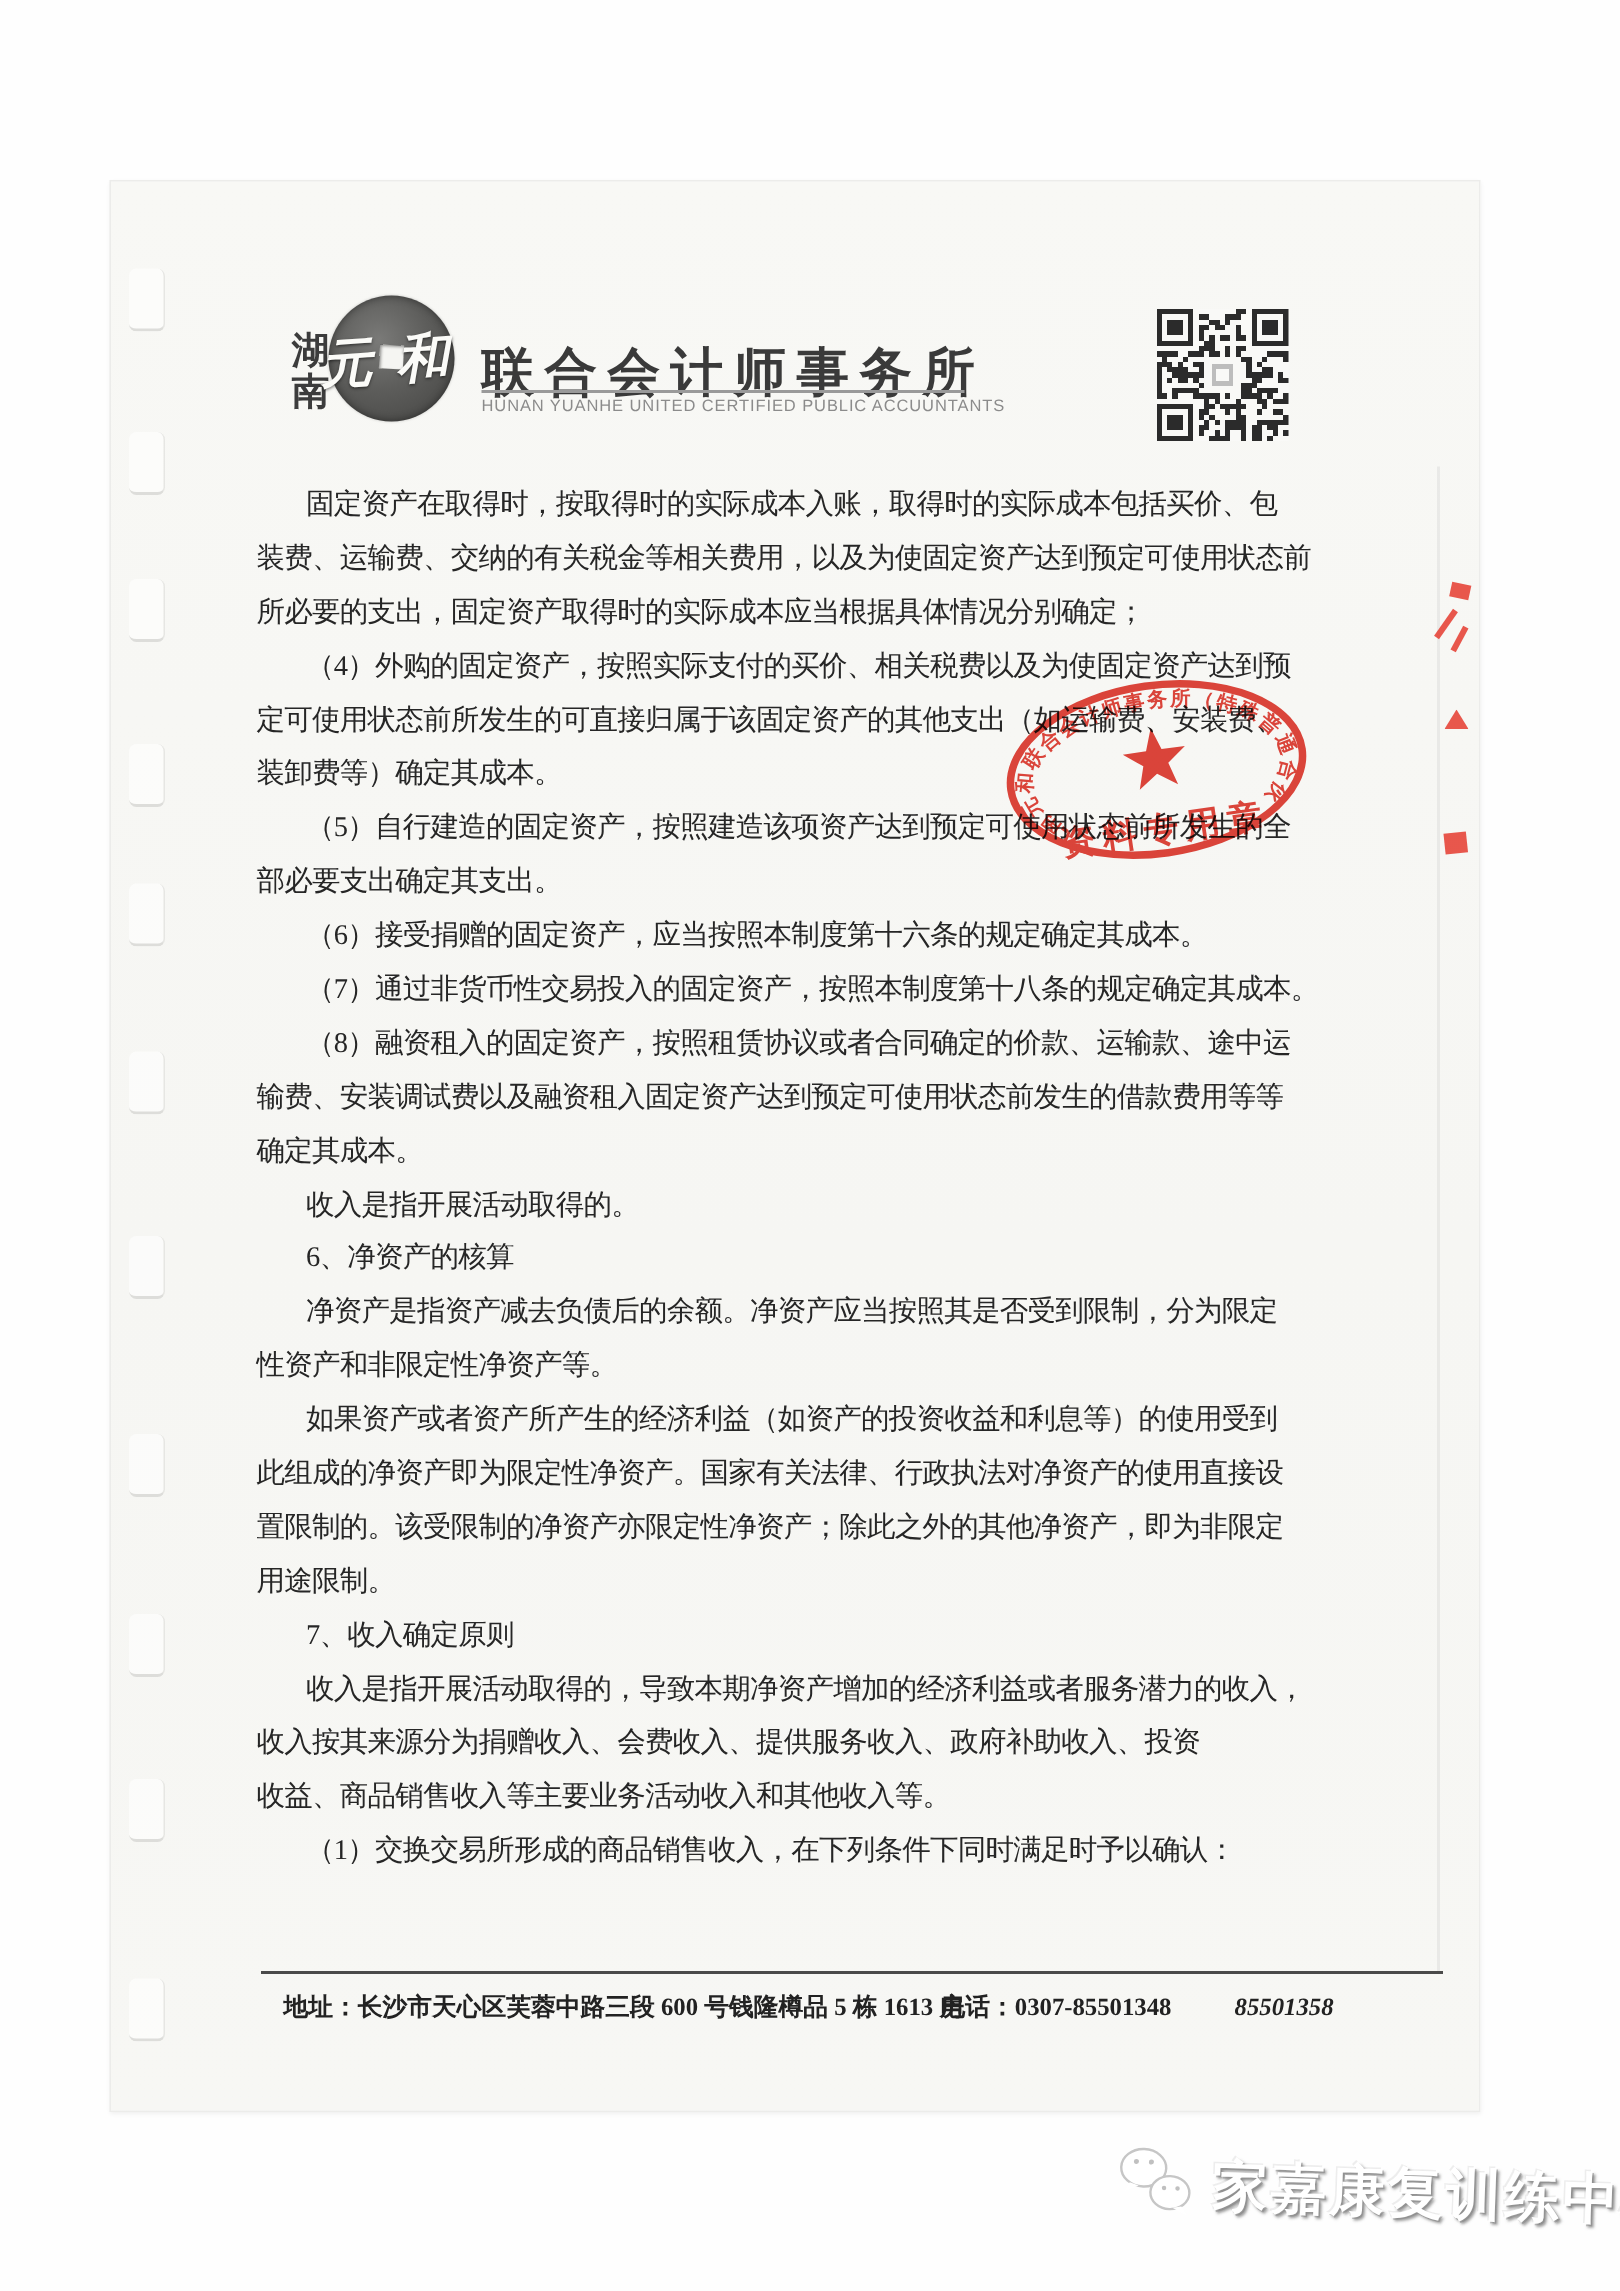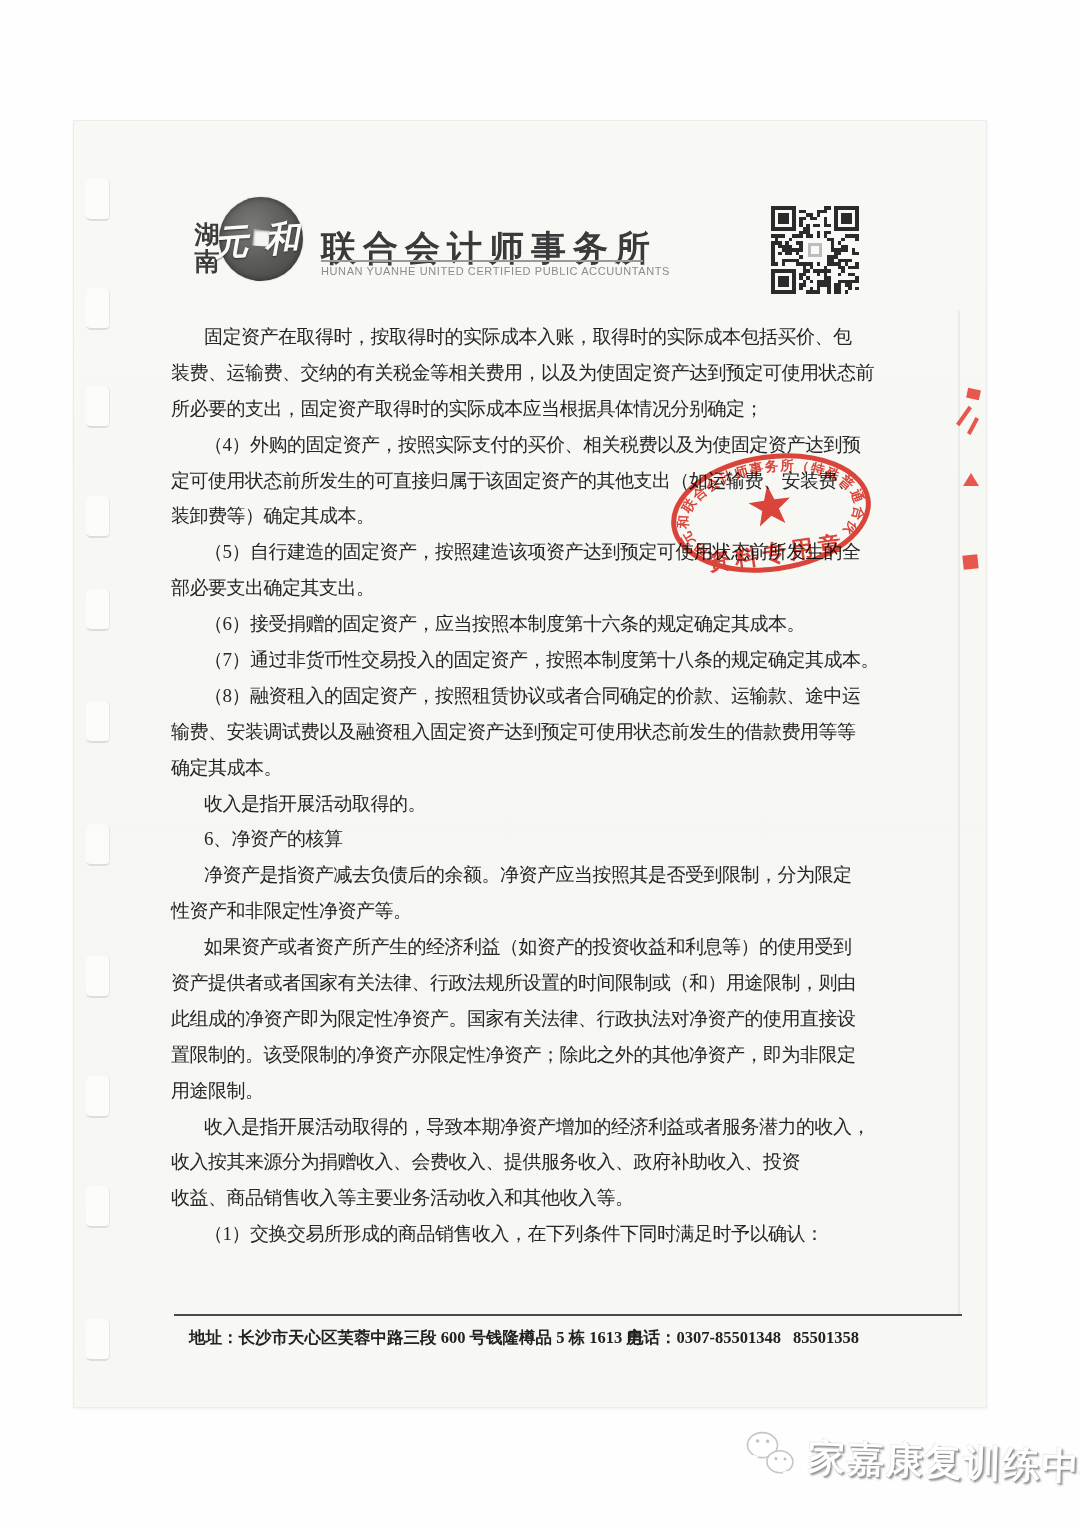--- a/index.html
+++ b/index.html
@@ -75,21 +75,21 @@
   .seal{
     position:absolute;left:557px;top:292px;width:280px;height:200px;
     transform:rotate(-8deg);
     mix-blend-mode:multiply;opacity:.92;
   }
   .seal-frag{position:absolute;background:#e6453a;opacity:.9;}
   
   .ftr-rule{position:absolute;left:100px;top:1193px;width:788px;height:2px;background:#4a4a4a;}
   .ftr{position:absolute;top:1202px;height:30px;line-height:30px;
        font-size:16.5px;font-weight:bold;color:#222;white-space:nowrap;}
-  .ftr.addr{left:115px;text-align:center;} .ftr.tel{left:553px;} .ftr.tel2{left:719px;}
+  .ftr.addr{left:115px;text-align:center;} .ftr.tel{left:553px;} .ftr.tel2{left:749px;font-style:italic;}
   
   .wm{
     position:absolute;left:740px;top:1434px;display:flex;align-items:center;gap:6px;
     transform:rotate(2deg);
   }
   .wm-text{
     font-family:"Liberation Sans","DejaVu Sans",sans-serif;
     font-size:37px;font-weight:bold;color:#ffffff;letter-spacing:2px;white-space:nowrap;
     text-shadow:2px 2px 2px rgba(130,130,130,.8),1px 1px 0 rgba(150,150,150,.55),-1px -1px 0 rgba(235,235,235,.9);
   }
@@ -340,24 +340,24 @@
       <div class="bodyline ind">（6）接受捐赠的固定资产，应当按照本制度第十六条的规定确定其成本。</div>
       <div class="bodyline ind">（7）通过非货币性交易投入的固定资产，按照本制度第十八条的规定确定其成本。</div>
       <div class="bodyline ind">（8）融资租入的固定资产，按照租赁协议或者合同确定的价款、运输款、途中运</div>
       <div class="bodyline">输费、安装调试费以及融资租入固定资产达到预定可使用状态前发生的借款费用等等</div>
       <div class="bodyline">确定其成本。</div>
       <div class="bodyline ind">收入是指开展活动取得的。</div>
       <div class="bodyline ind">6、净资产的核算</div>
       <div class="bodyline ind">净资产是指资产减去负债后的余额。净资产应当按照其是否受到限制，分为限定</div>
       <div class="bodyline">性资产和非限定性净资产等。</div>
       <div class="bodyline ind">如果资产或者资产所产生的经济利益（如资产的投资收益和利息等）的使用受到</div>
-      <div class="bodyline">资产提供者或者国家有关法律、行政法规所设置的时间限制或（和）用途限制，则由</div>
       <div class="bodyline">此组成的净资产即为限定性净资产。国家有关法律、行政执法对净资产的使用直接设</div>
       <div class="bodyline">置限制的。该受限制的净资产亦限定性净资产；除此之外的其他净资产，即为非限定</div>
       <div class="bodyline">用途限制。</div>
+      <div class="bodyline ind">7、收入确定原则</div>
       <div class="bodyline ind">收入是指开展活动取得的，导致本期净资产增加的经济利益或者服务潜力的收入，</div>
       <div class="bodyline">收入按其来源分为捐赠收入、会费收入、提供服务收入、政府补助收入、投资</div>
       <div class="bodyline">收益、商品销售收入等主要业务活动收入和其他收入等。</div>
       <div class="bodyline ind">（1）交换交易所形成的商品销售收入，在下列条件下同时满足时予以确认：</div>
     </div>
 
   <svg class="seal" viewBox="-140 -100 280 200">
     <ellipse cx="0" cy="0" rx="98" ry="56" fill="none" stroke="#df362b" stroke-width="5"></ellipse>
     <path id="sealArc" d="M -68,28 A 84,44 0 1 1 68,28" fill="none" stroke="none"></path>
     <text font-size="13.5" fill="#df362b" font-weight="bold" letter-spacing="1.5">

